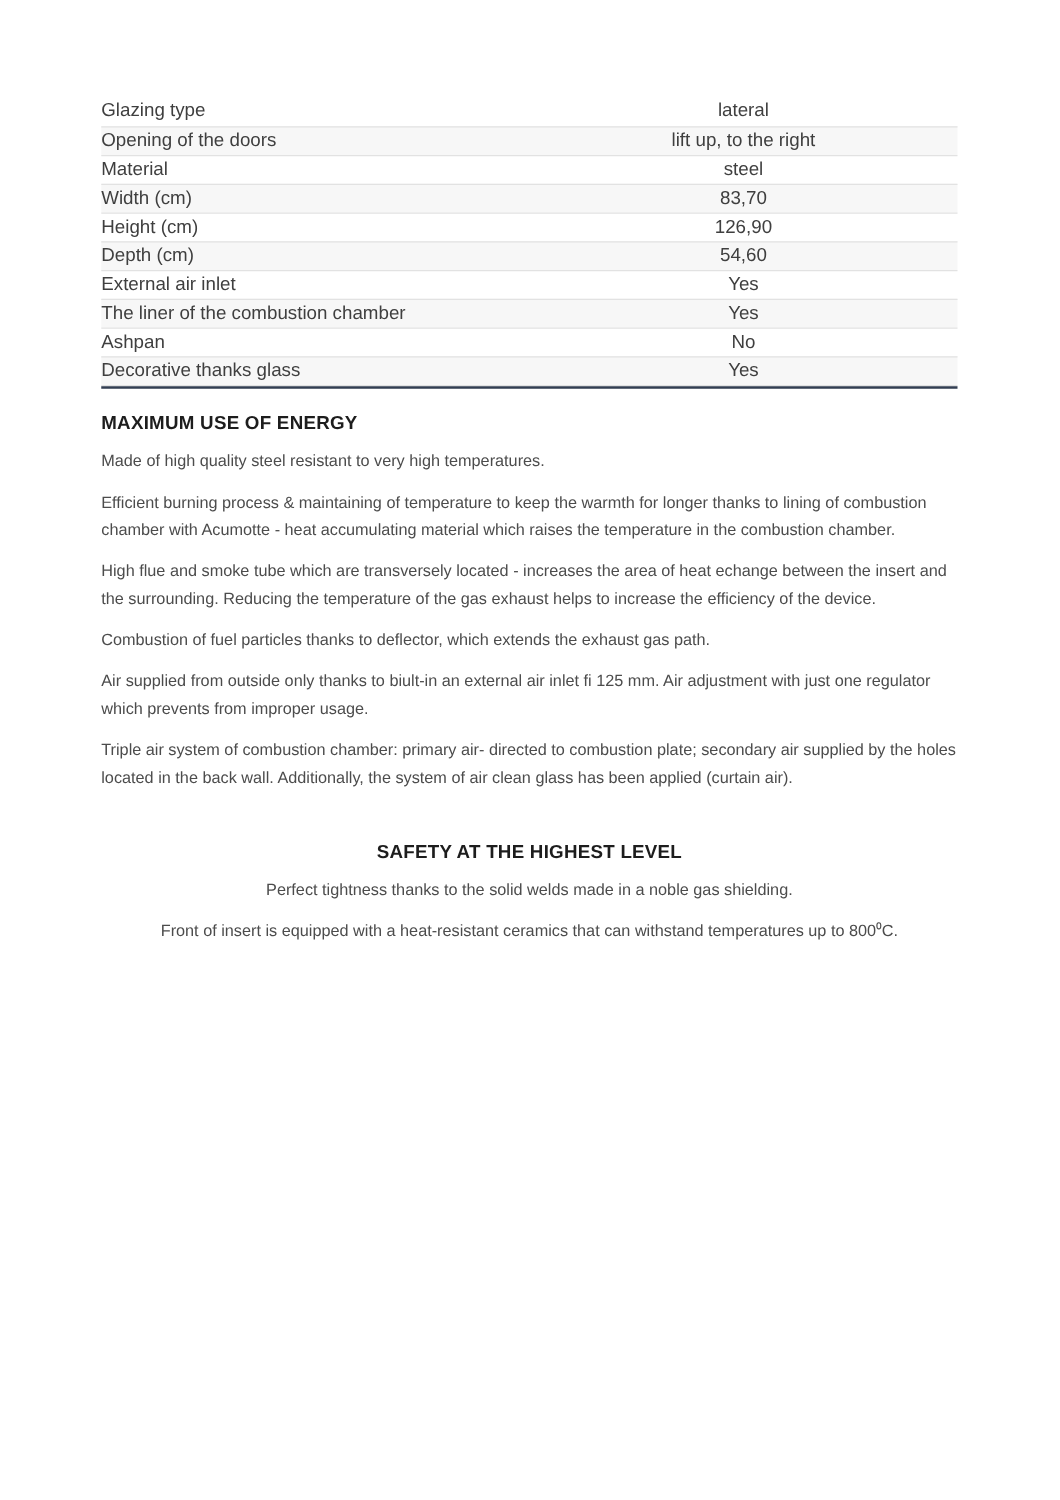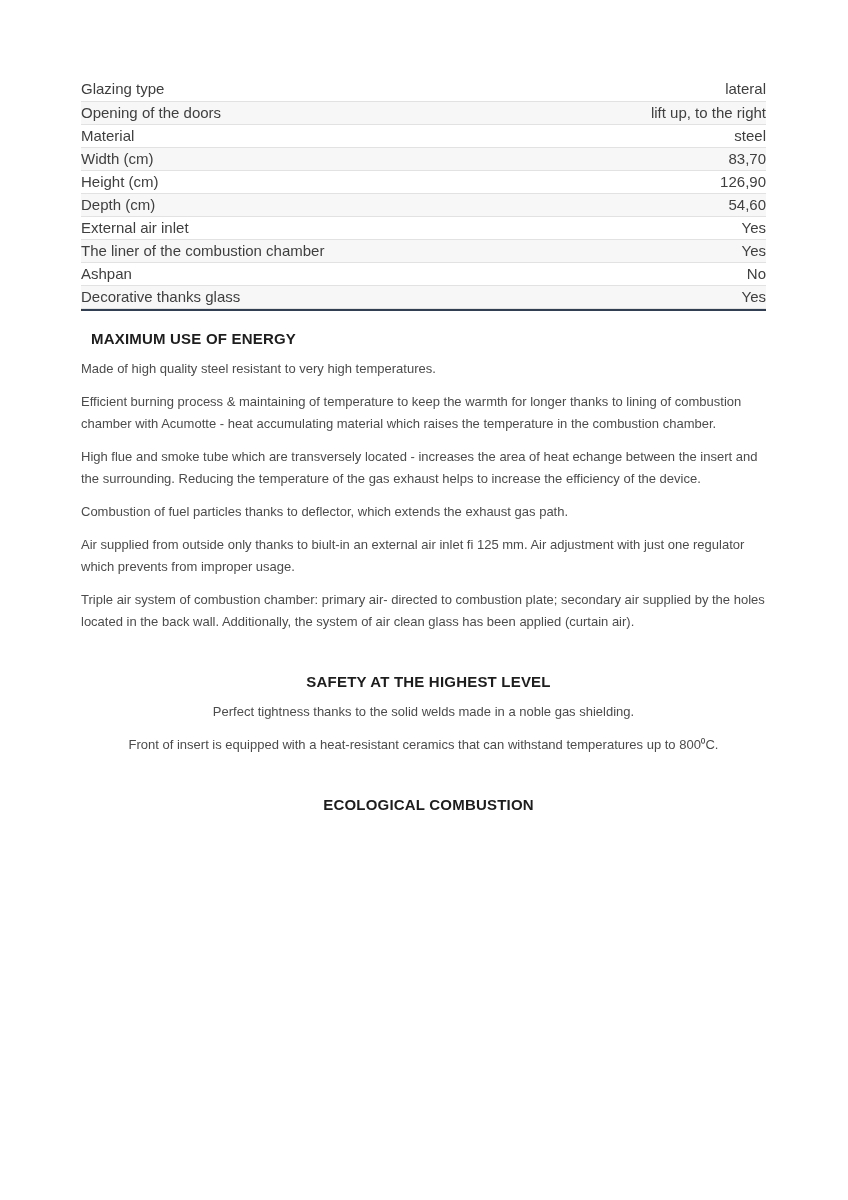--- a/index.html
+++ b/index.html
@@ -26,39 +26,39 @@
   }
   .spec-table td {
     height: 23px;
     padding: 1px 0;
     line-height: 20px;
     border-bottom: 1px solid var(--row-border, #e2e2e2);
     vertical-align: middle;
   }
   .spec-table tr:nth-child(even) td { background: var(--row-stripe, #f7f7f7); }
   .spec-label { width: 50%; text-align: left; }
-  .spec-value { width: 50%; text-align: right; }
+  .spec-value { width: 50%; text-align: center; }
 
   
   .features-title {
     margin: 22px 0 9px 0;
     font-size: 34px;
     font-weight: 400;
     letter-spacing: 0.3px;
     color: var(--accent, #323e52);
   }
   .features-rule {
     border: none;
     border-top: 2px solid var(--accent, #323e52);
     margin: 0 0 19px 0;
   }
 
   
   .feature-section h3 {
-    margin: 0 0 7px 10px;
+    margin: 0 0 7px 0;
     font-size: 15px;
     font-weight: 700;
     letter-spacing: 0.2px;
     color: var(--heading-text, #1d1d1d);
   }
   .feature-section p {
     margin: 11px 0;
     font-size: 13px;
     line-height: 22px;
     color: var(--body-text, #4c4c4c);
@@ -126,17 +126,14 @@
     <p>Air supplied from outside only thanks to biult-in an external air inlet fi 125 mm. Air adjustment with just one regulator which prevents from improper usage.</p>
     <p>Triple air system of combustion chamber: primary air- directed to combustion plate; secondary air supplied by the holes located in the back wall. Additionally, the system of air clean glass has been applied (curtain air).</p>
   </section>
 
   <section class="feature-section">
     <h3>SAFETY AT THE HIGHEST LEVEL</h3>
     <p>Perfect tightness thanks to the solid welds made in a noble gas shielding.</p>
     <p>Front of insert is equipped with a heat-resistant ceramics that can withstand temperatures up to 800⁰C.</p>
   </section>
 
-  <section class="feature-section">
-    <h3>ECOLOGICAL COMBUSTION</h3>
-  </section>
 
 </div>
 
 </body></html>

